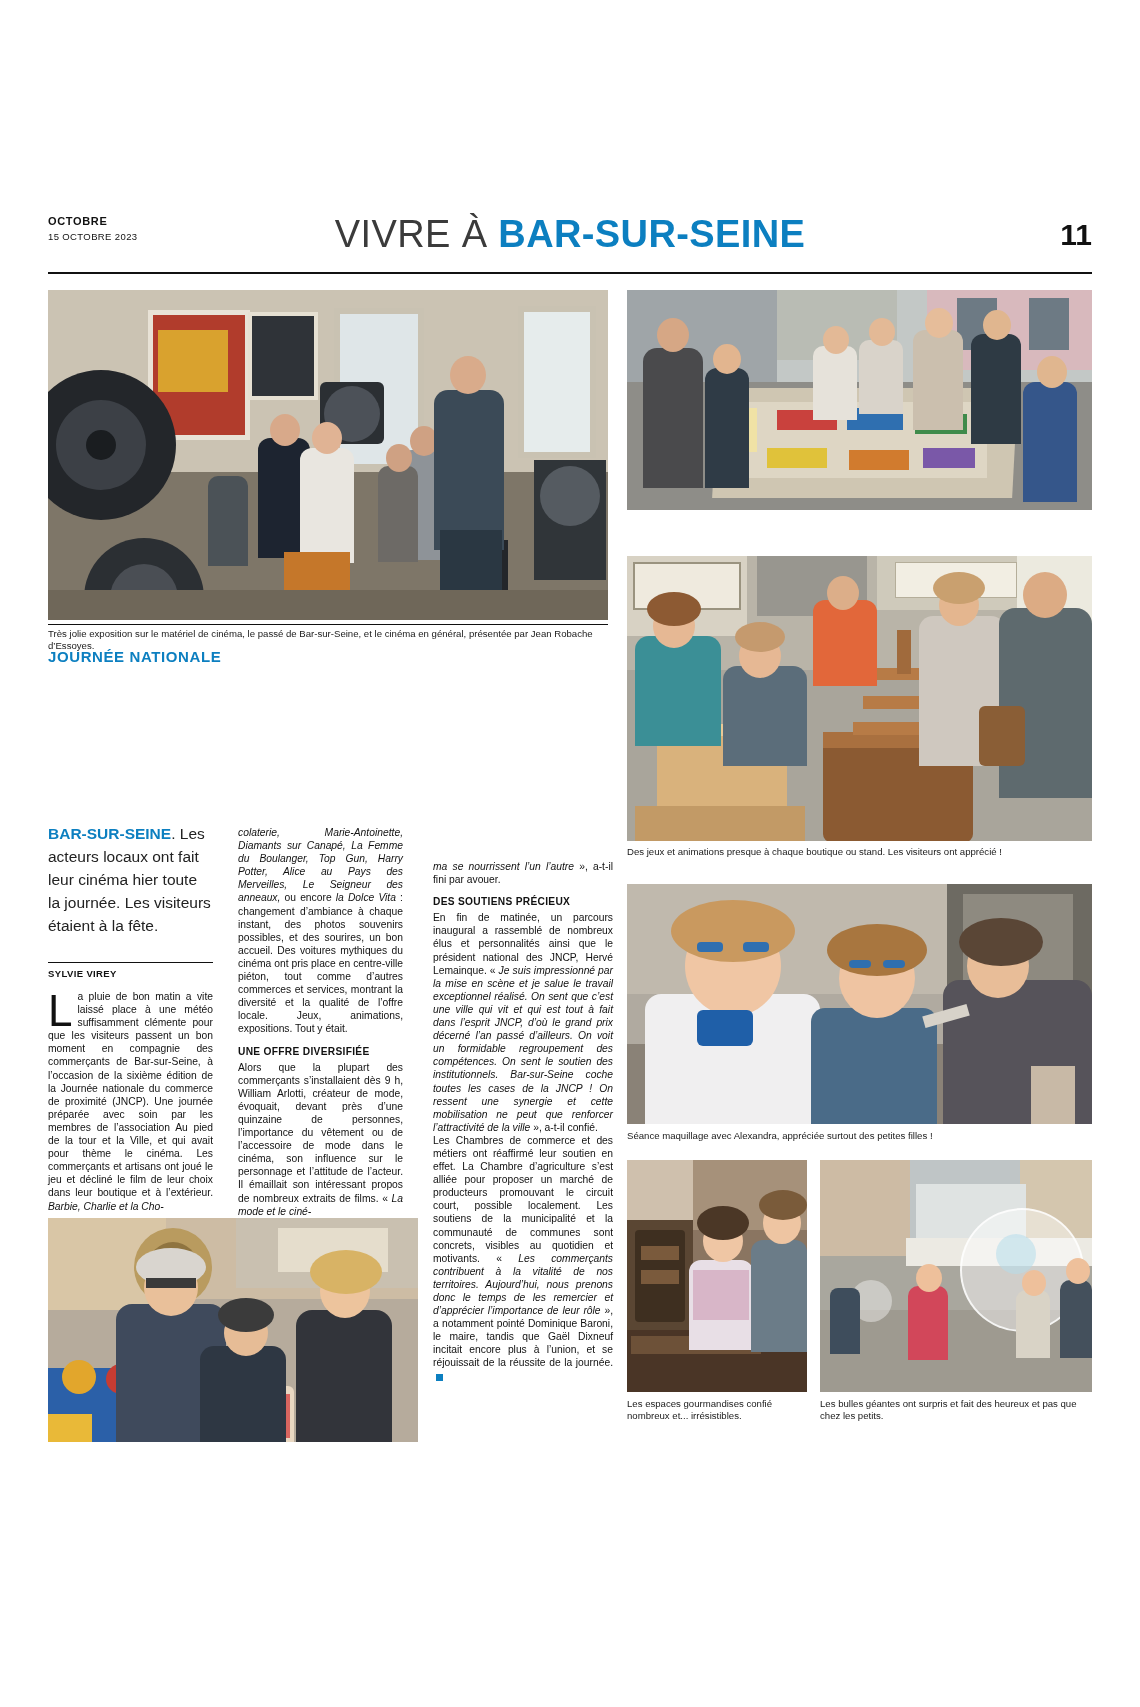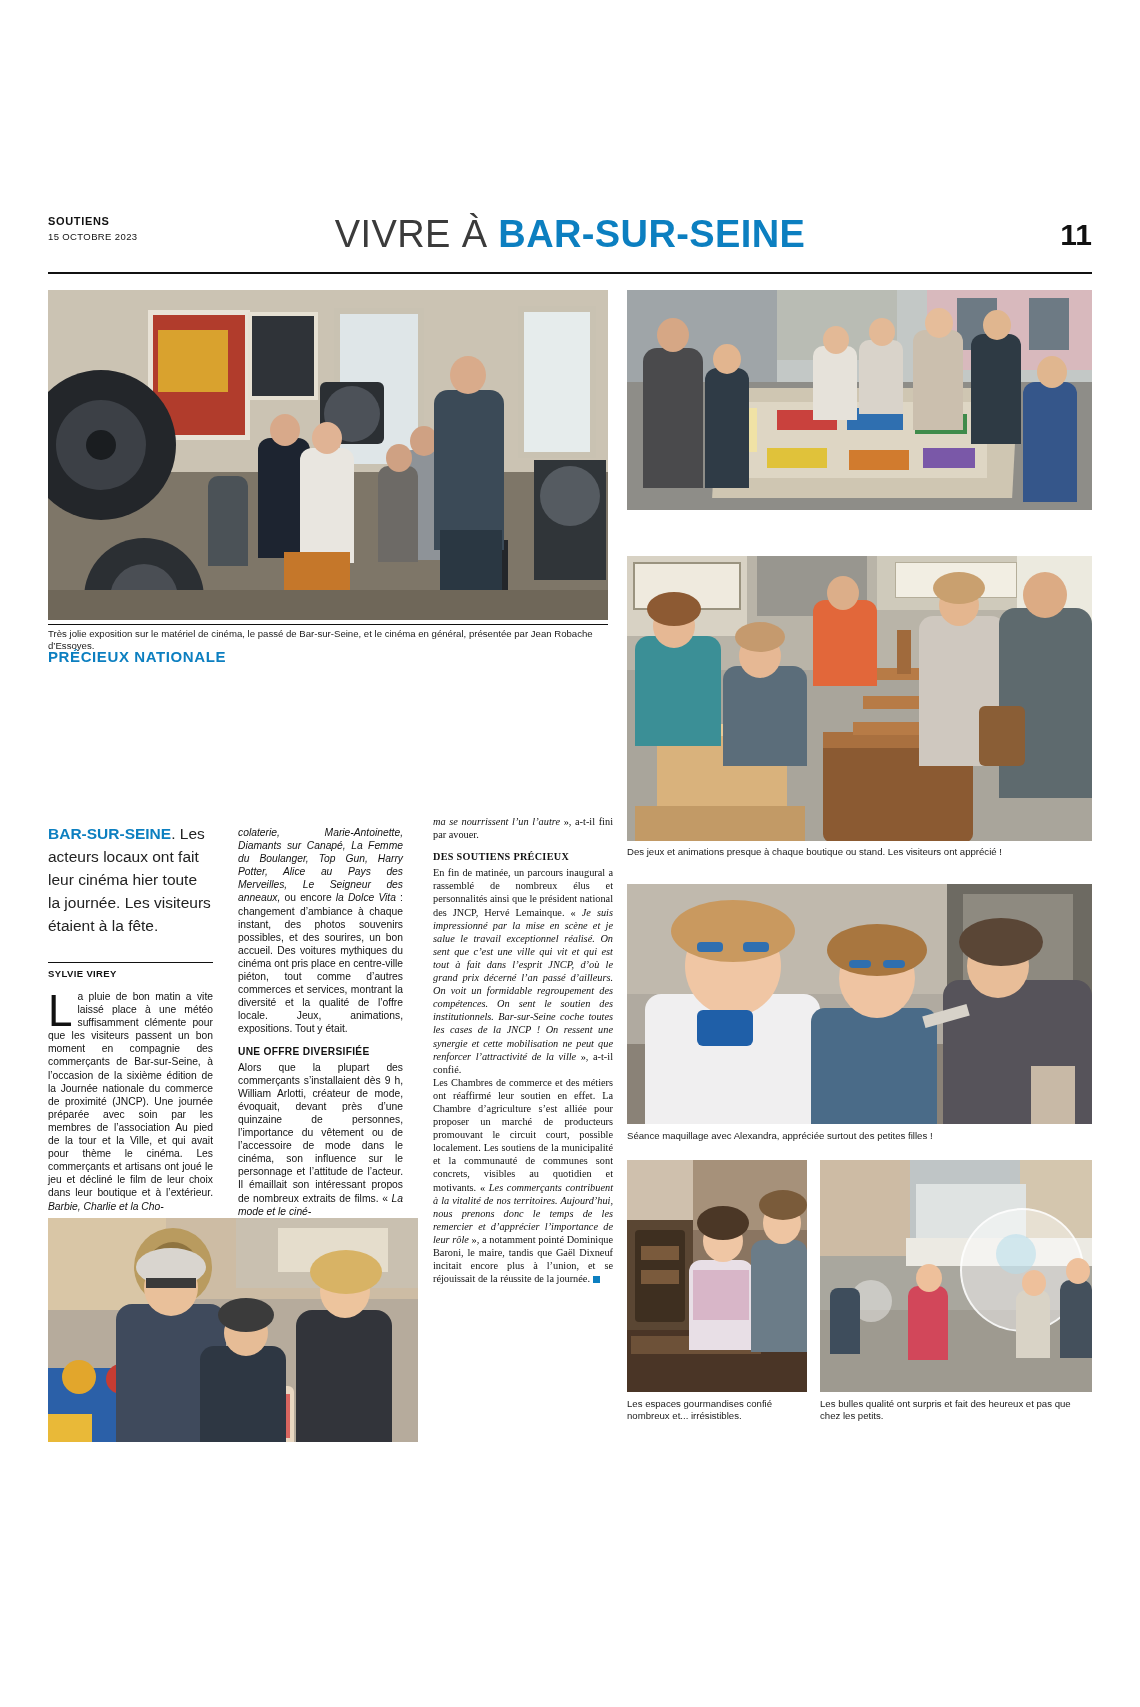--- a/index.html
+++ b/index.html
@@ -195,21 +195,21 @@
   .blob { position: absolute; border-radius: 50%; }
   .rect { position: absolute; }
 </style>
 </head>
 <body>
 
 <div class="page">
 
   <div class="masthead">
     <div class="dateblock">
-      <div class="day">SOUTIENS</div>
+      <div class="day">OCTOBRE</div>
       <div class="date">15 OCTOBRE 2023</div>
     </div>
     <div class="headtitle">
       <span class="lite">VIVRE À </span><span class="bold">BAR-SUR-SEINE</span>
     </div>
     <div class="pagenum">11</div>
   </div>
   <div class="rule-top"></div>
 
   <div class="photo" style="left:48px; top:290px; width:560px; height:330px; background:#8e8677;">
@@ -417,23 +417,23 @@
     <div class="blob" style="left:30px;top:120px;width:42px;height:42px;background:rgba(255,255,255,0.4);"></div>
 
     <div class="rect" style="left:88px;top:126px;width:40px;height:74px;background:#d2475a;border-radius:10px 10px 0 0;"></div>
     <div class="blob" style="left:96px;top:104px;width:26px;height:28px;background:#eec09b;"></div>
     <div class="rect" style="left:196px;top:130px;width:34px;height:68px;background:#d9d3c6;border-radius:10px 10px 0 0;"></div>
     <div class="blob" style="left:202px;top:110px;width:24px;height:26px;background:#eec09b;"></div>
     <div class="rect" style="left:240px;top:120px;width:32px;height:78px;background:#44505c;border-radius:10px 10px 0 0;"></div>
     <div class="blob" style="left:246px;top:98px;width:24px;height:26px;background:#eec09b;"></div>
     <div class="rect" style="left:10px;top:128px;width:30px;height:66px;background:#3e4d5c;border-radius:8px 8px 0 0;"></div>
   </div>
-  <div class="caption" style="left:820px; top:1398px; width:272px;">Les bulles qualité ont surpris et fait des heureux et pas que chez les petits.</div>
-
-  <div class="kicker">PRÉCIEUX NATIONALE</div>
+  <div class="caption" style="left:820px; top:1398px; width:272px;">Les bulles géantes ont surpris et fait des heureux et pas que chez les petits.</div>
+
+  <div class="kicker">JOURNÉE NATIONALE</div>
 
 
   <div class="standfirst">
     <span class="loc">BAR-SUR-SEINE</span><span>. Les acteurs locaux ont fait leur cinéma hier toute la journée. Les visiteurs étaient à la fête.</span>
   </div>
 
   <div class="byline">SYLVIE VIREY</div>
 
   <div class="col" style="left:48px; top:990px; width:165px;">
     <p>
@@ -444,21 +444,21 @@
   <div class="col" style="left:238px; top:826px; width:165px;">
     <p>
       <i>colaterie, Marie-Antoinette, Diamants sur Canapé, La Femme du Boulanger, Top Gun, Harry Potter, Alice au Pays des Merveilles, Le Seigneur des anneaux,</i><span> ou encore </span><i>la Dolce Vita</i><span> : changement d’ambiance à chaque instant, des photos souvenirs possibles, et des sourires, un bon accueil. Des voitures mythiques du cinéma ont pris place en centre-ville piéton, tout comme d’autres commerces et services, montrant la diversité et la qualité de l’offre locale. Jeux, animations, expositions. Tout y était.</span>
     </p>
     <div class="sub">UNE OFFRE DIVERSIFIÉE</div>
     <p>
       <span>Alors que la plupart des commerçants s’installaient dès 9 h, William Arlotti, créateur de mode, évoquait, devant près d’une quinzaine de personnes, l’importance du vêtement ou de l’accessoire de mode dans le cinéma, son influence sur le personnage et l’attitude de l’acteur. Il émaillait son intéressant propos de nombreux extraits de films. « </span><i>La mode et le ciné-</i>
     </p>
   </div>
 
-  <div class="col" style="left:433px; top:815px; width:180px;font-family:Liberation Serif, serif;">
+  <div class="col" style="left:433px; top:860px; width:180px;">
     <p>
       <i>ma se nourrissent l’un l’autre</i><span> », a-t-il fini par avouer.</span>
     </p>
     <div class="sub">DES SOUTIENS PRÉCIEUX</div>
     <p>
       <span>En fin de matinée, un parcours inaugural a rassemblé de nombreux élus et personnalités ainsi que le président national des JNCP, Hervé Lemainque. « </span><i>Je suis impressionné par la mise en scène et je salue le travail exceptionnel réalisé. On sent que c’est une ville qui vit et qui est tout à fait dans l’esprit JNCP, d’où le grand prix décerné l’an passé d’ailleurs. On voit un formidable regroupement des compétences. On sent le soutien des institutionnels. Bar-sur-Seine coche toutes les cases de la JNCP ! On ressent une synergie et cette mobilisation ne peut que renforcer l’attractivité de la ville</i><span> », a-t-il confié.</span>
     </p>
     <p>
       <span>Les Chambres de commerce et des métiers ont réaffirmé leur soutien en effet. La Chambre d’agriculture s’est alliée pour proposer un marché de producteurs promouvant le circuit court, possible localement. Les soutiens de la municipalité et la communauté de communes sont concrets, visibles au quotidien et motivants. « </span><i>Les commerçants contribuent à la vitalité de nos territoires. Aujourd’hui, nous prenons donc le temps de les remercier et d’apprécier l’importance de leur rôle</i><span> », a notamment pointé Dominique Baroni, le maire, tandis que Gaël Dixneuf incitait encore plus à l’union, et se réjouissait de la réussite de la journée.</span><span class="endmark"></span>
     </p>

